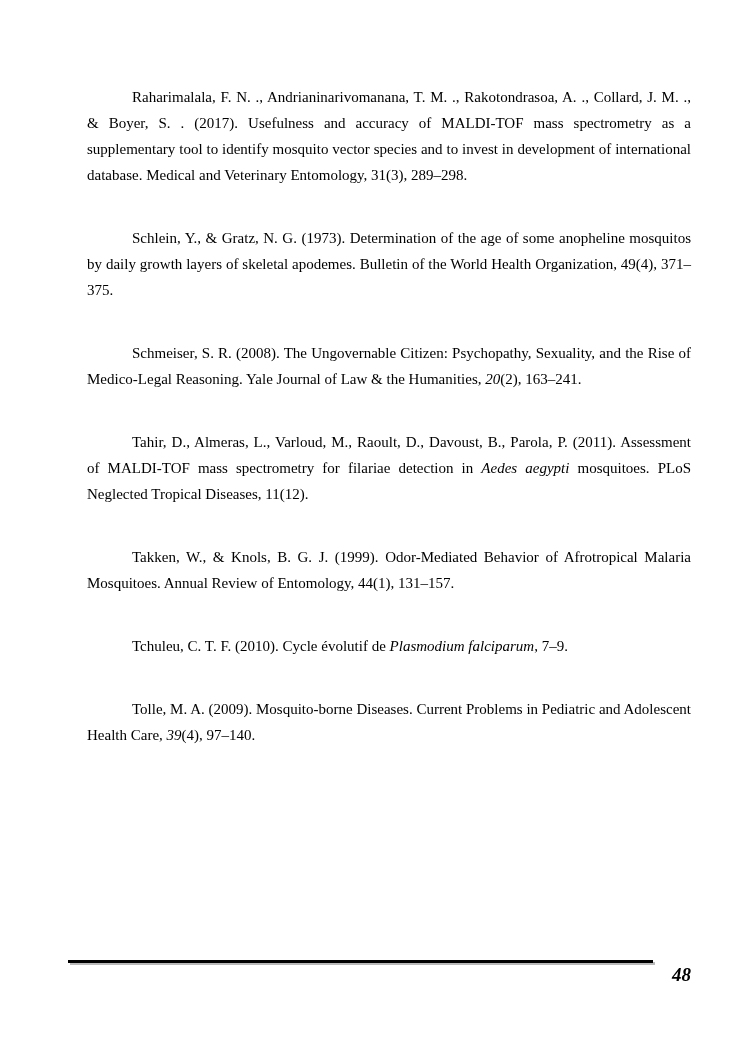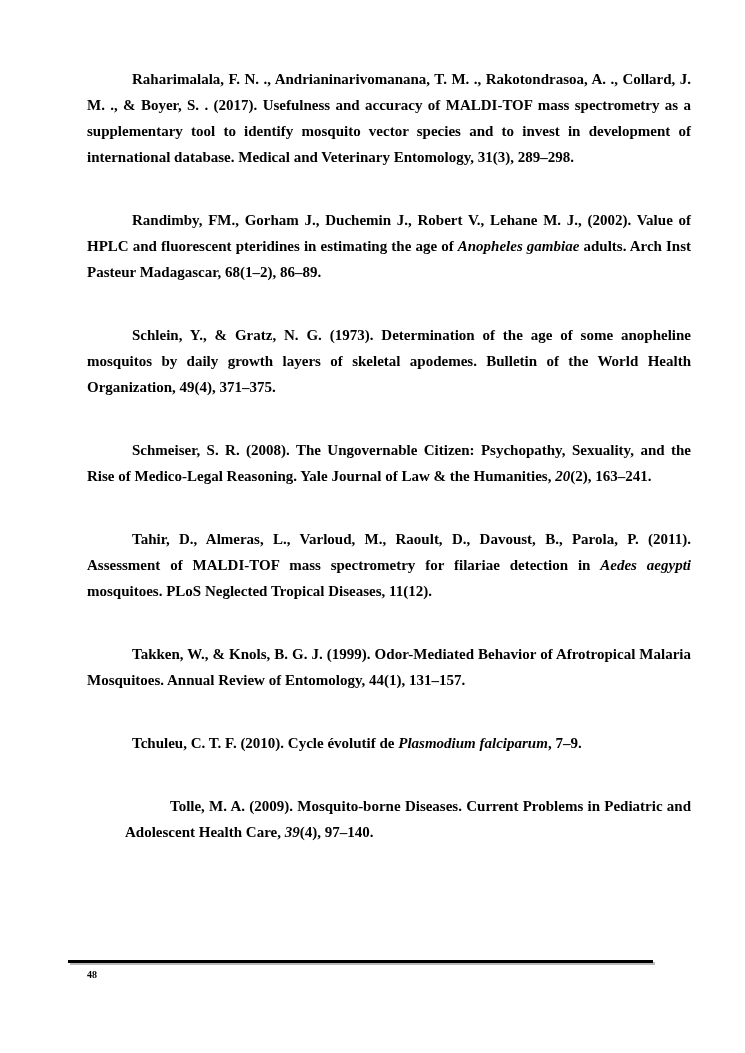--- a/index.html
+++ b/index.html
@@ -8,59 +8,58 @@
     height: 1053px;
     background: #ffffff;
     position: relative;
     overflow: hidden;
     font-family: "Liberation Serif", serif;
     color: #000000;
   }
   .content {
     position: absolute;
     left: 87px;
-    top: 66px;
+    top: 84px;
     width: 604px;
-    font-weight: bold;
   }
   p.reference {
     margin: 0 0 37px 0;
     font-size: 15px;
     line-height: 26px;
     text-align: justify;
     text-indent: 45px;
   }
-  p.reference:last-child { margin-bottom: 0; margin-left: 38px; }
+  p.reference:last-child { margin-bottom: 0; }
   .italic { font-style: italic; }
   .footer-line {
     position: absolute;
     left: 68px;
     top: 960px;
     width: 585px;
     height: 3px;
     background: #000000;
     box-shadow: 2px 2px 0 #b9b9b9;
   }
   .footer-number {
     position: absolute;
     left: 87px;
     top: 966px;
     width: 604px;
-    text-align: left;
+    text-align: right;
     font-weight: bold;
-    font-size: 10px;
+    font-size: 19px;
     line-height: 18px;
+    font-style: italic;
   }
 </style>
 </head>
 <body>
 
 <main class="content">
     <p class="reference"><span>Raharimalala, F. N. ., Andrianinarivomanana, T. M. ., Rakotondrasoa, A. ., Collard, J. M. ., &amp; Boyer, S. . (2017). Usefulness and accuracy of MALDI-TOF mass spectrometry as a supplementary tool to identify mosquito vector species and to invest in development of international database. Medical and Veterinary Entomology, 31(3), 289–298.</span></p>
-    <p class="reference"><span>Randimby, FM., Gorham J., Duchemin J., Robert V., Lehane M. J., (2002). Value of HPLC and fluorescent pteridines in estimating the age of </span><span class="italic">Anopheles gambiae</span><span> adults. Arch Inst Pasteur Madagascar, 68(1–2), 86–89.</span></p>
     <p class="reference"><span>Schlein, Y., &amp; Gratz, N. G. (1973). Determination of the age of some anopheline mosquitos by daily growth layers of skeletal apodemes. Bulletin of the World Health Organization, 49(4), 371–375.</span></p>
     <p class="reference"><span>Schmeiser, S. R. (2008). The Ungovernable Citizen: Psychopathy, Sexuality, and the Rise of Medico-Legal Reasoning. Yale Journal of Law &amp; the Humanities, </span><span class="italic">20</span><span>(2), 163–241.</span></p>
     <p class="reference"><span>Tahir, D., Almeras, L., Varloud, M., Raoult, D., Davoust, B., Parola, P. (2011). Assessment of MALDI-TOF mass spectrometry for filariae detection in </span><span class="italic">Aedes aegypti</span><span> mosquitoes. PLoS Neglected Tropical Diseases, 11(12).</span></p>
     <p class="reference"><span>Takken, W., &amp; Knols, B. G. J. (1999). Odor-Mediated Behavior of Afrotropical Malaria Mosquitoes. Annual Review of Entomology, 44(1), 131–157.</span></p>
     <p class="reference"><span>Tchuleu, C. T. F. (2010). Cycle évolutif de </span><span class="italic">Plasmodium falciparum</span><span>, 7–9.</span></p>
     <p class="reference"><span>Tolle, M. A. (2009). Mosquito-borne Diseases. Current Problems in Pediatric and Adolescent Health Care, </span><span class="italic">39</span><span>(4), 97–140.</span></p>
   </main>
 
 <div class="footer-line"></div>
 <div class="footer-number">48</div>

